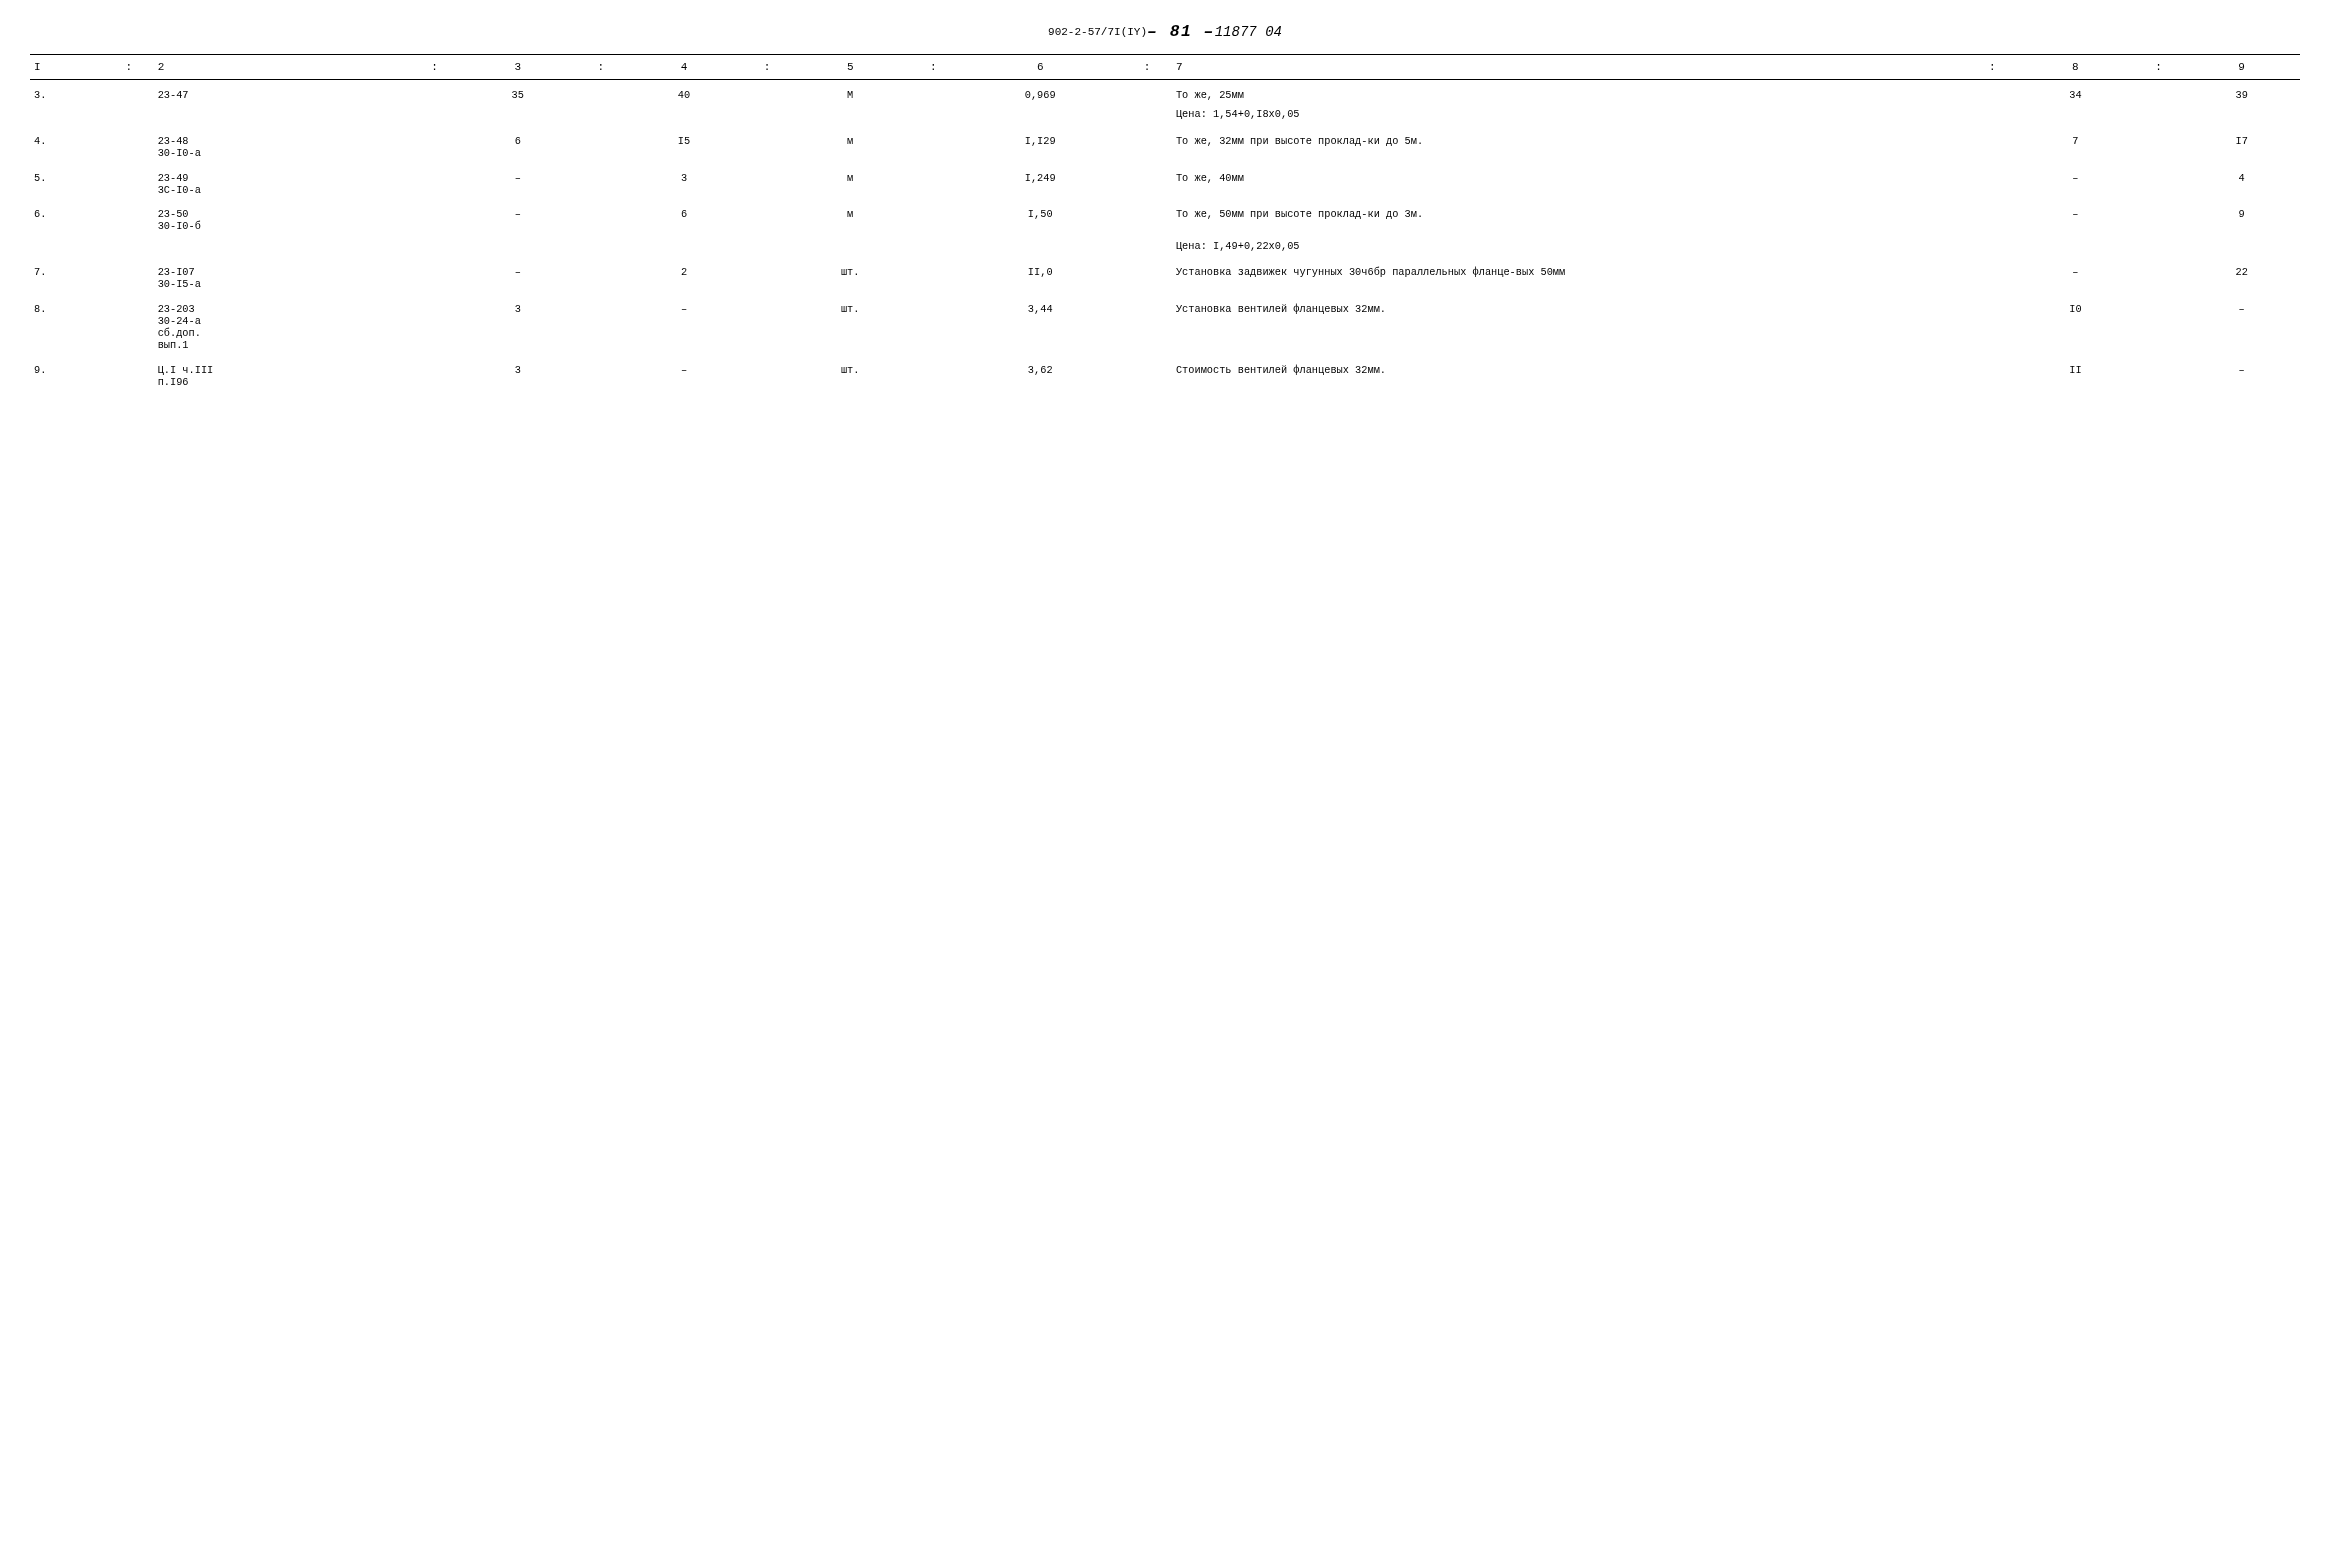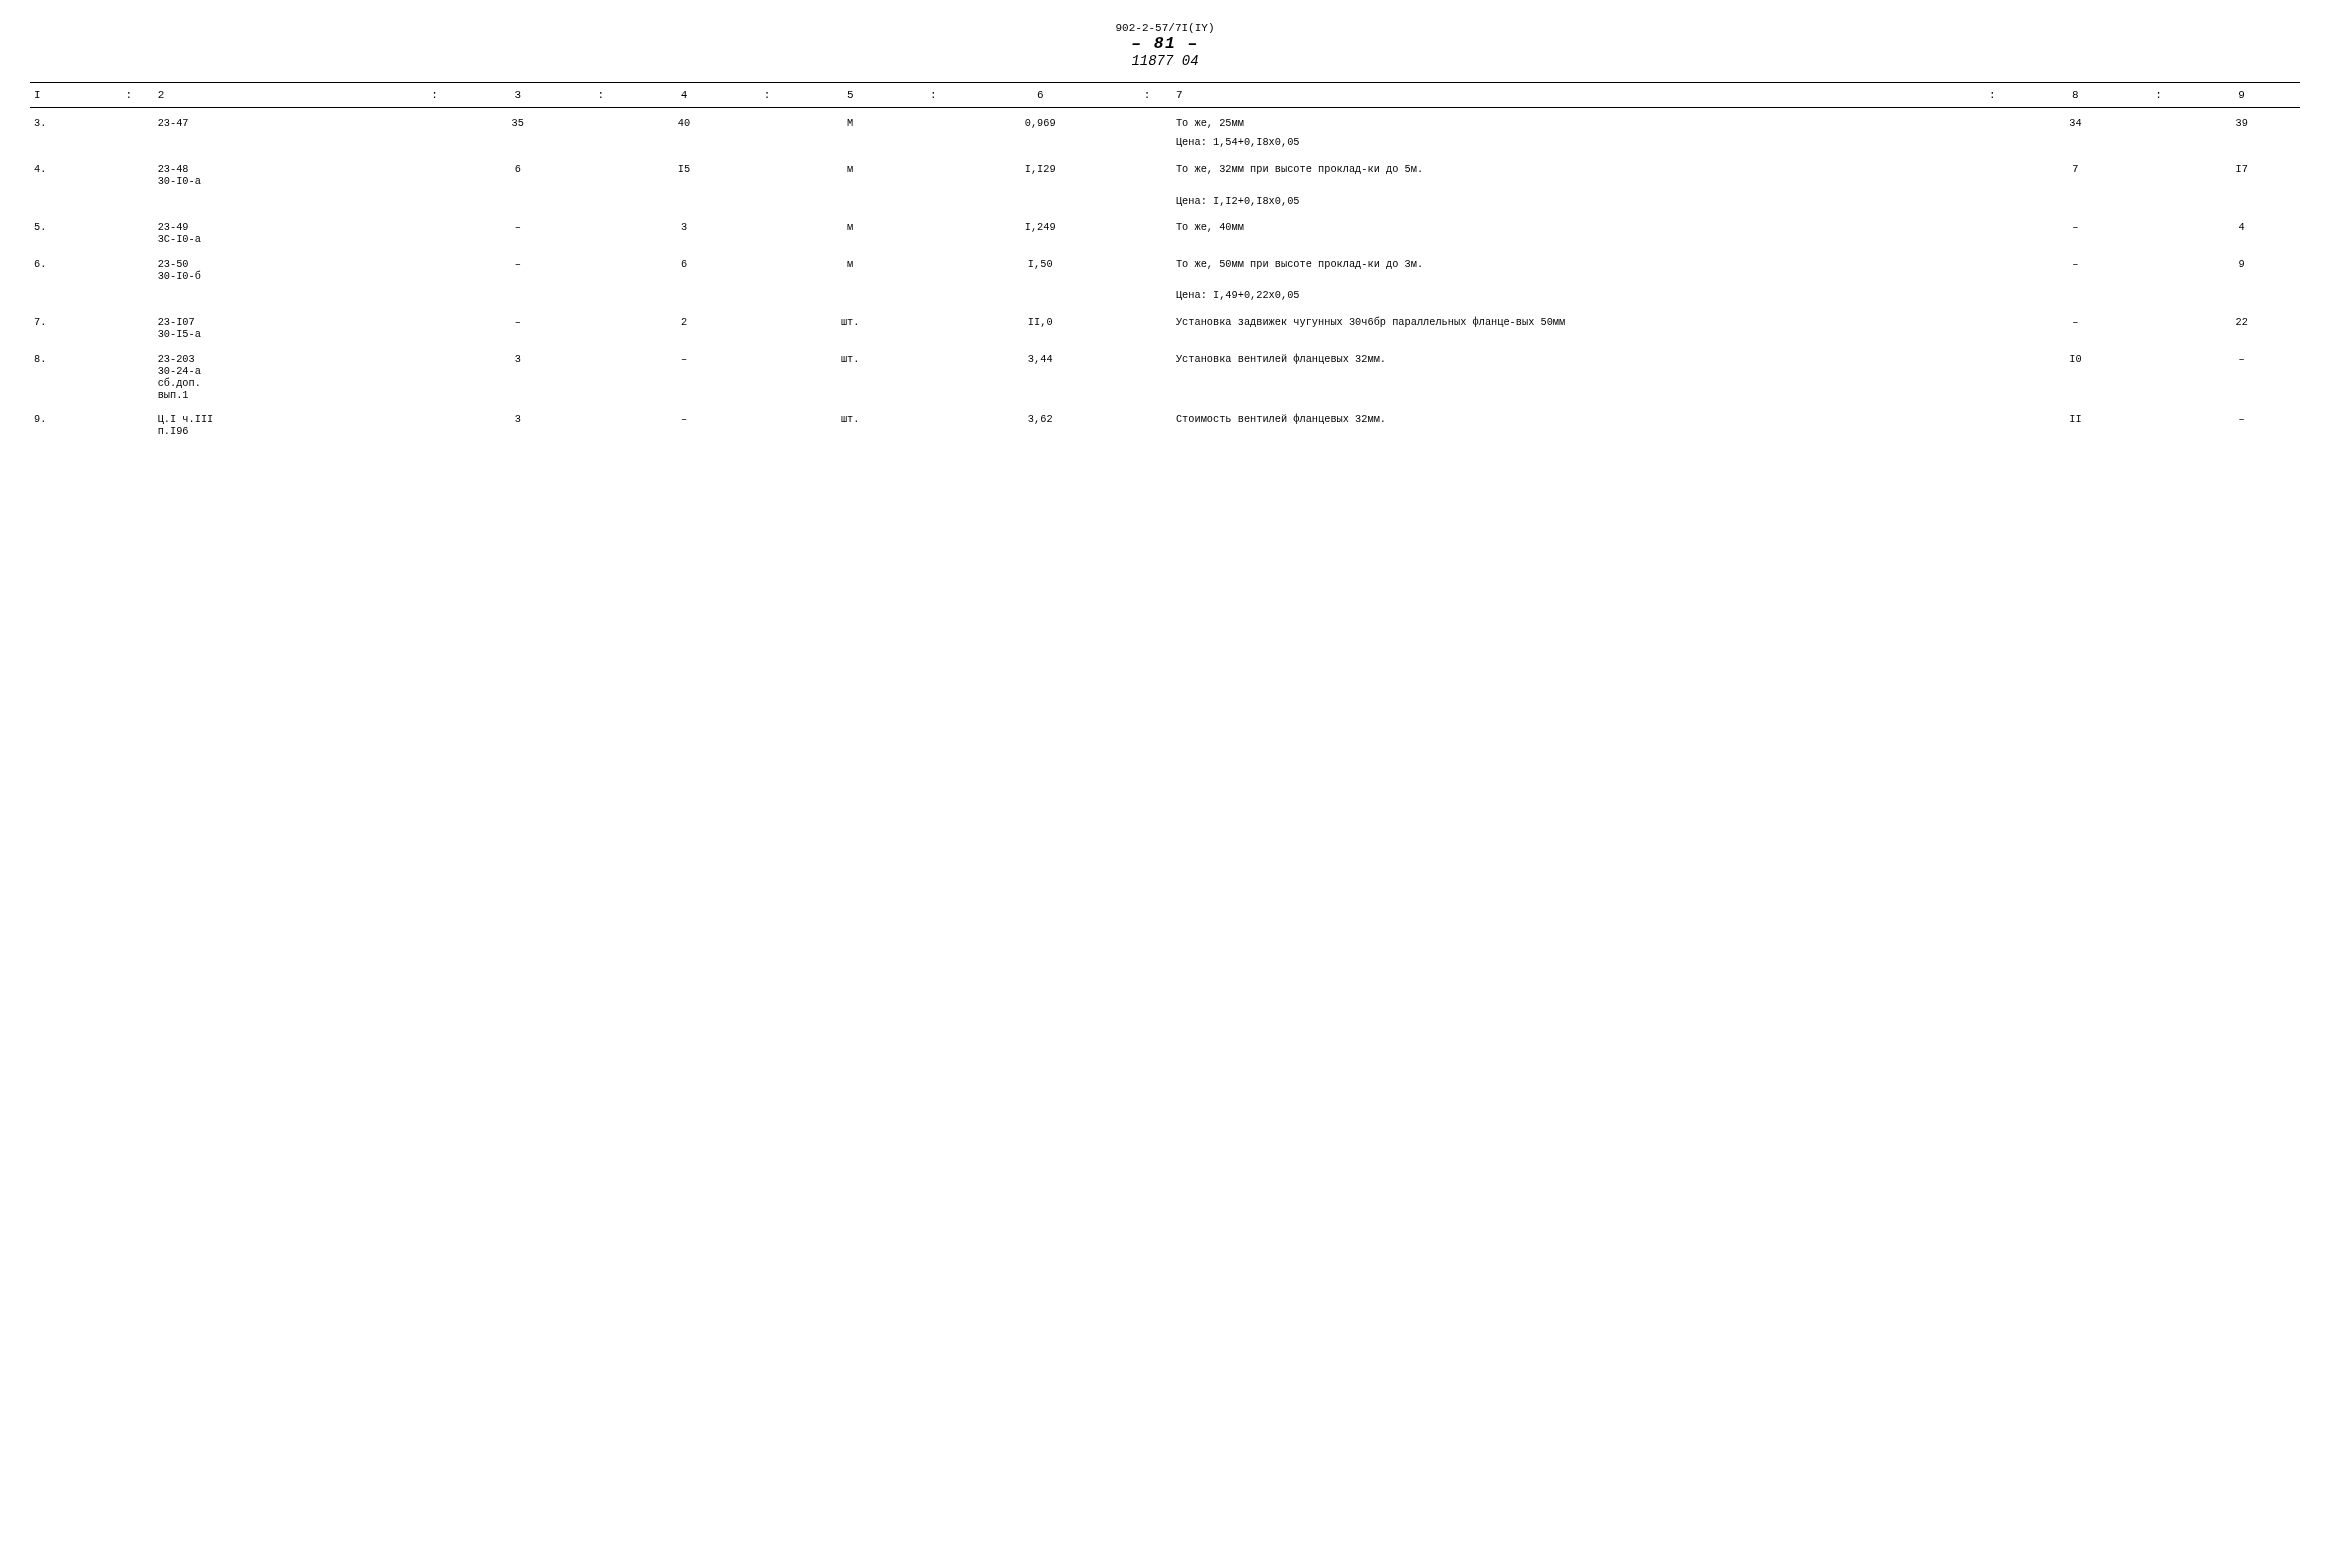--- a/index.html
+++ b/index.html
@@ -11,24 +11,23 @@
     body {
       background: #fff;
       font-family: 'Courier New', Courier, monospace;
       font-size: 11px;
       color: #000;
       padding: 22px 29.6px;
     }
 
     .page-header {
       display: flex;
-      justify-content: space-between;
+      justify-content: center;
       align-items: center;
       margin-bottom: 13.3px;
-      flex-direction: column;
     }
 
     .page-code {
       font-size: 11px;
     }
 
     .page-number {
       font-size: 16.3px;
       font-style: italic;
       font-weight: bold;
@@ -167,39 +166,20 @@
     <td class="col-sep"></td>
     <td class="col-6" style="padding-top:8.9px;">I,I29</td>
     <td class="col-sep"></td>
     <td class="col-7" style="padding-top:8.9px;">То же, 32мм при высоте проклад-ки до 5м.</td>
     <td class="col-sep"></td>
     <td class="col-8" style="padding-top:8.9px;">7</td>
     <td class="col-sep"></td>
     <td class="col-9" style="padding-top:8.9px;">I7</td>
   </tr>
       <tr>
-      <td class="col-1"></td>
-      <td class="col-sep"></td>
-      <td class="col-2"></td>
-      <td class="col-sep"></td>
-      <td class="col-3"></td>
-      <td class="col-sep"></td>
-      <td class="col-4"></td>
-      <td class="col-sep"></td>
-      <td class="col-5"></td>
-      <td class="col-sep"></td>
-      <td class="col-6"></td>
-      <td class="col-sep"></td>
-      <td class="col-7" style="padding-bottom:5.9px;">Цена: I,I2+0,I8х0,05</td>
-      <td class="col-sep"></td>
-      <td class="col-8"></td>
-      <td class="col-sep"></td>
-      <td class="col-9"></td>
-    </tr>
-      <tr>
     <td class="col-1" style="white-space:nowrap; padding-top:8.9px;">5.</td>
     <td class="col-sep"></td>
     <td class="col-2" style="white-space:pre-line; padding-top:8.9px;">23-49
 3С-I0-а</td>
     <td class="col-sep"></td>
     <td class="col-3" style="padding-top:8.9px;">–</td>
     <td class="col-sep"></td>
     <td class="col-4" style="padding-top:8.9px;">3</td>
     <td class="col-sep"></td>
     <td class="col-5" style="padding-top:8.9px;">м</td>

